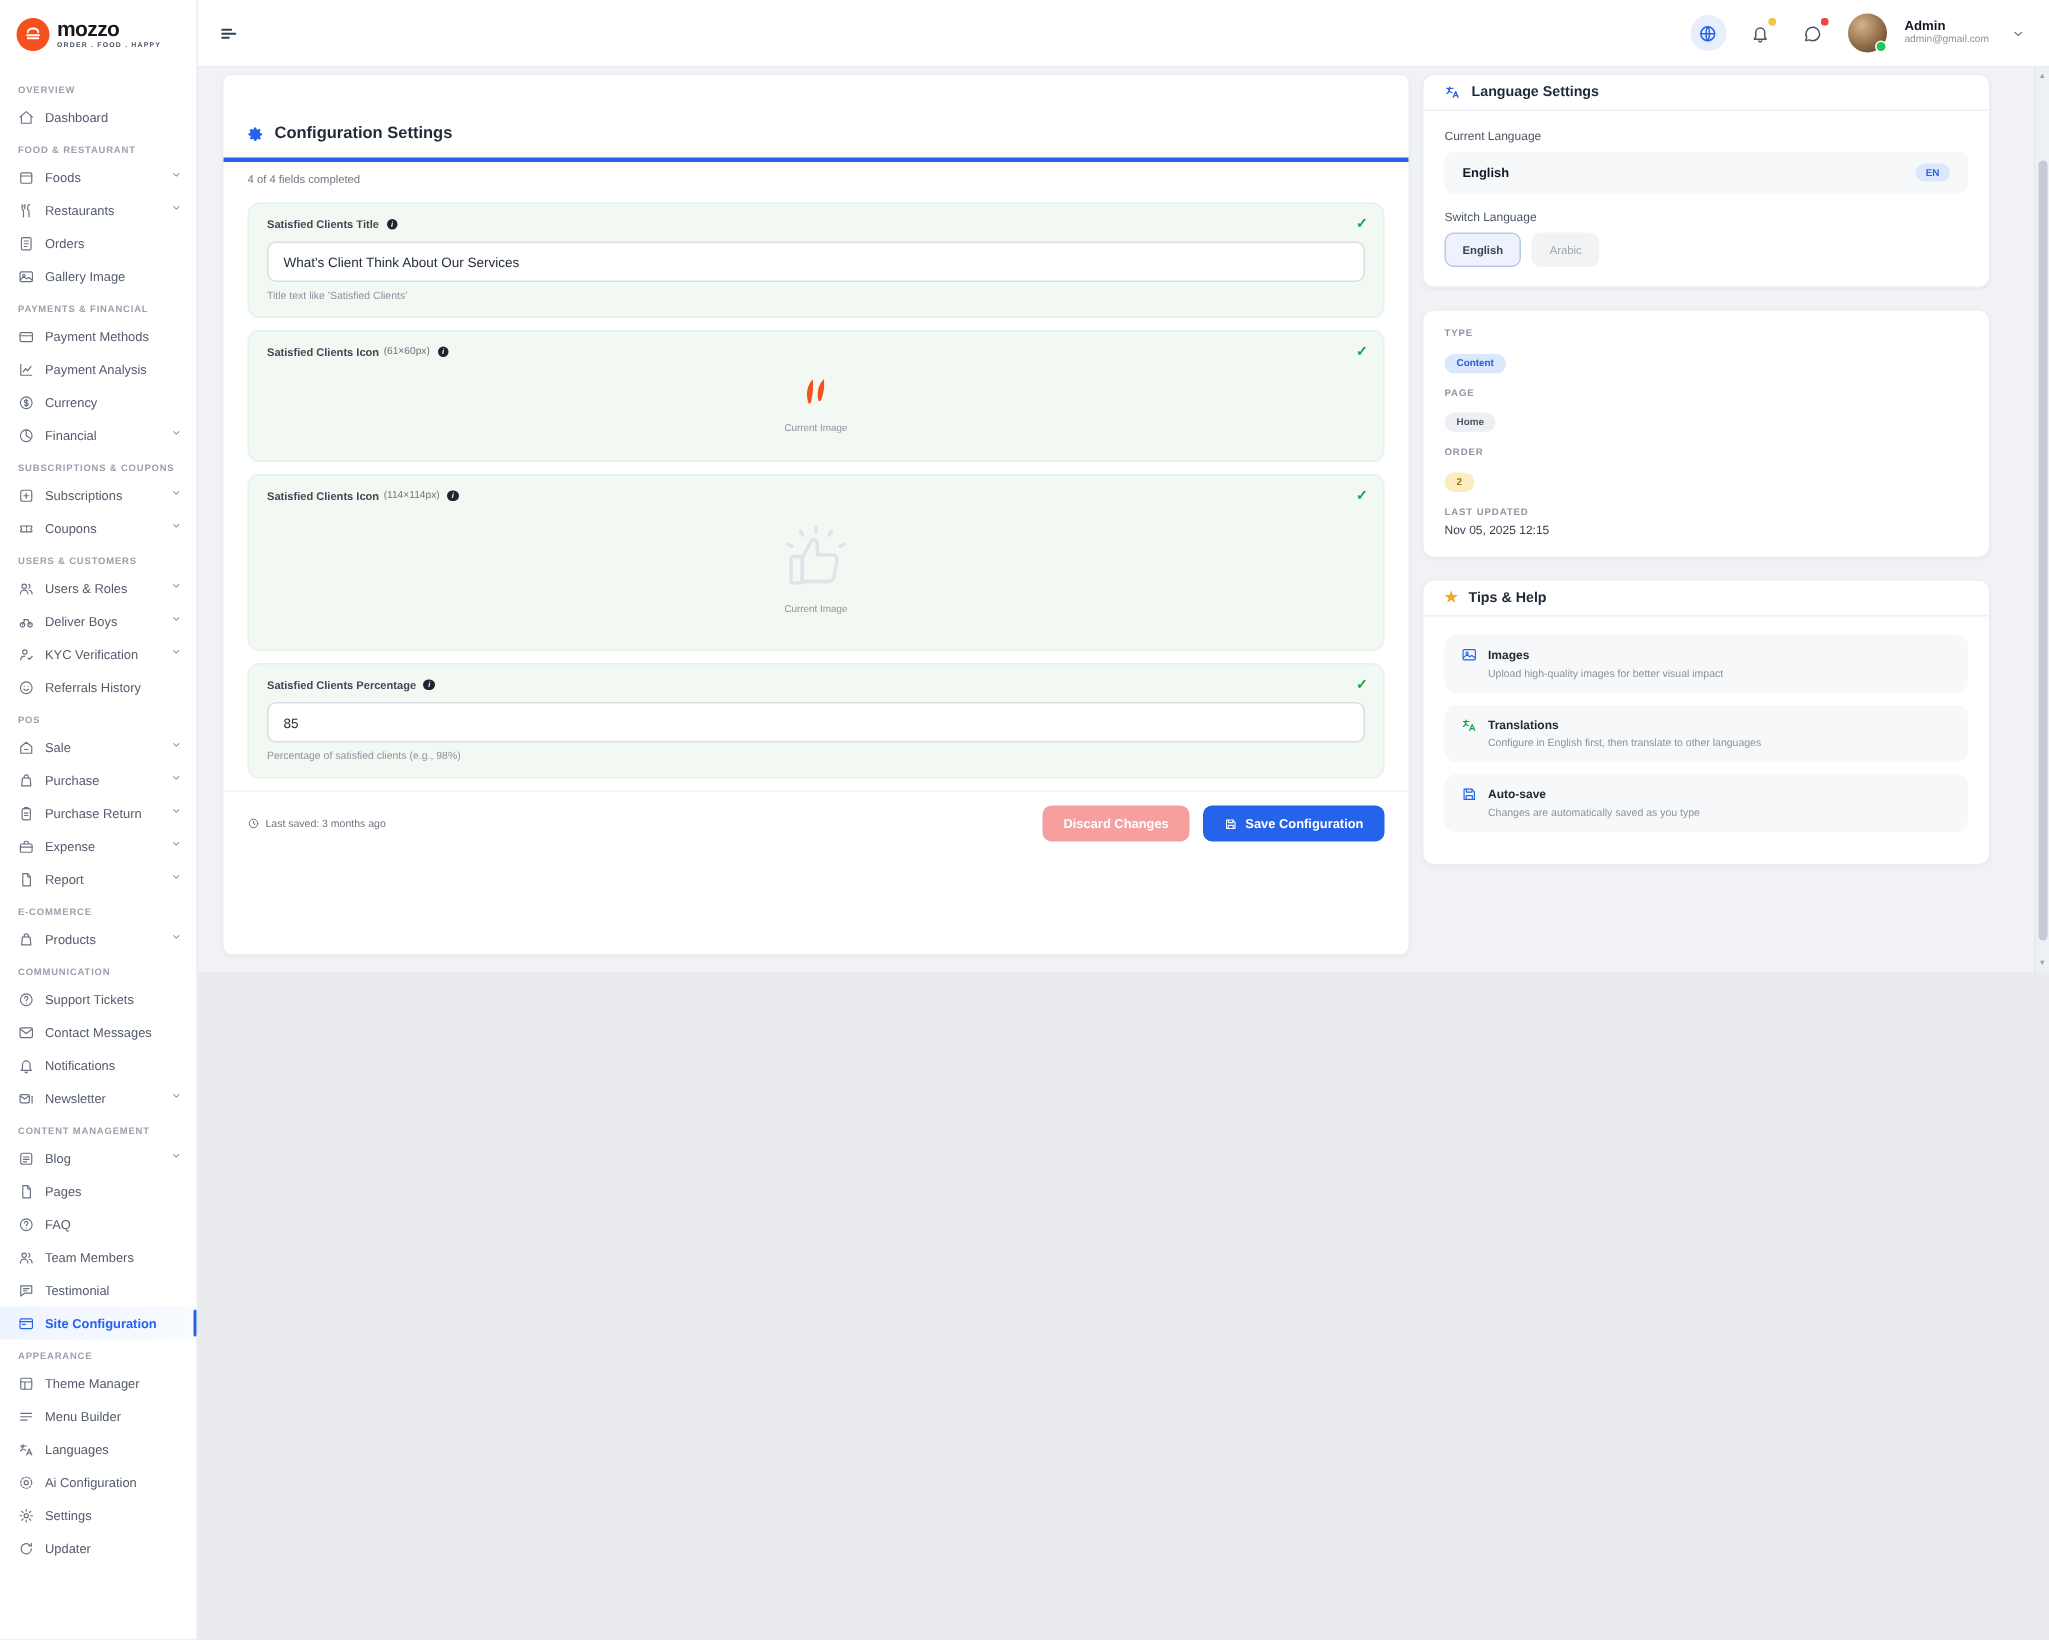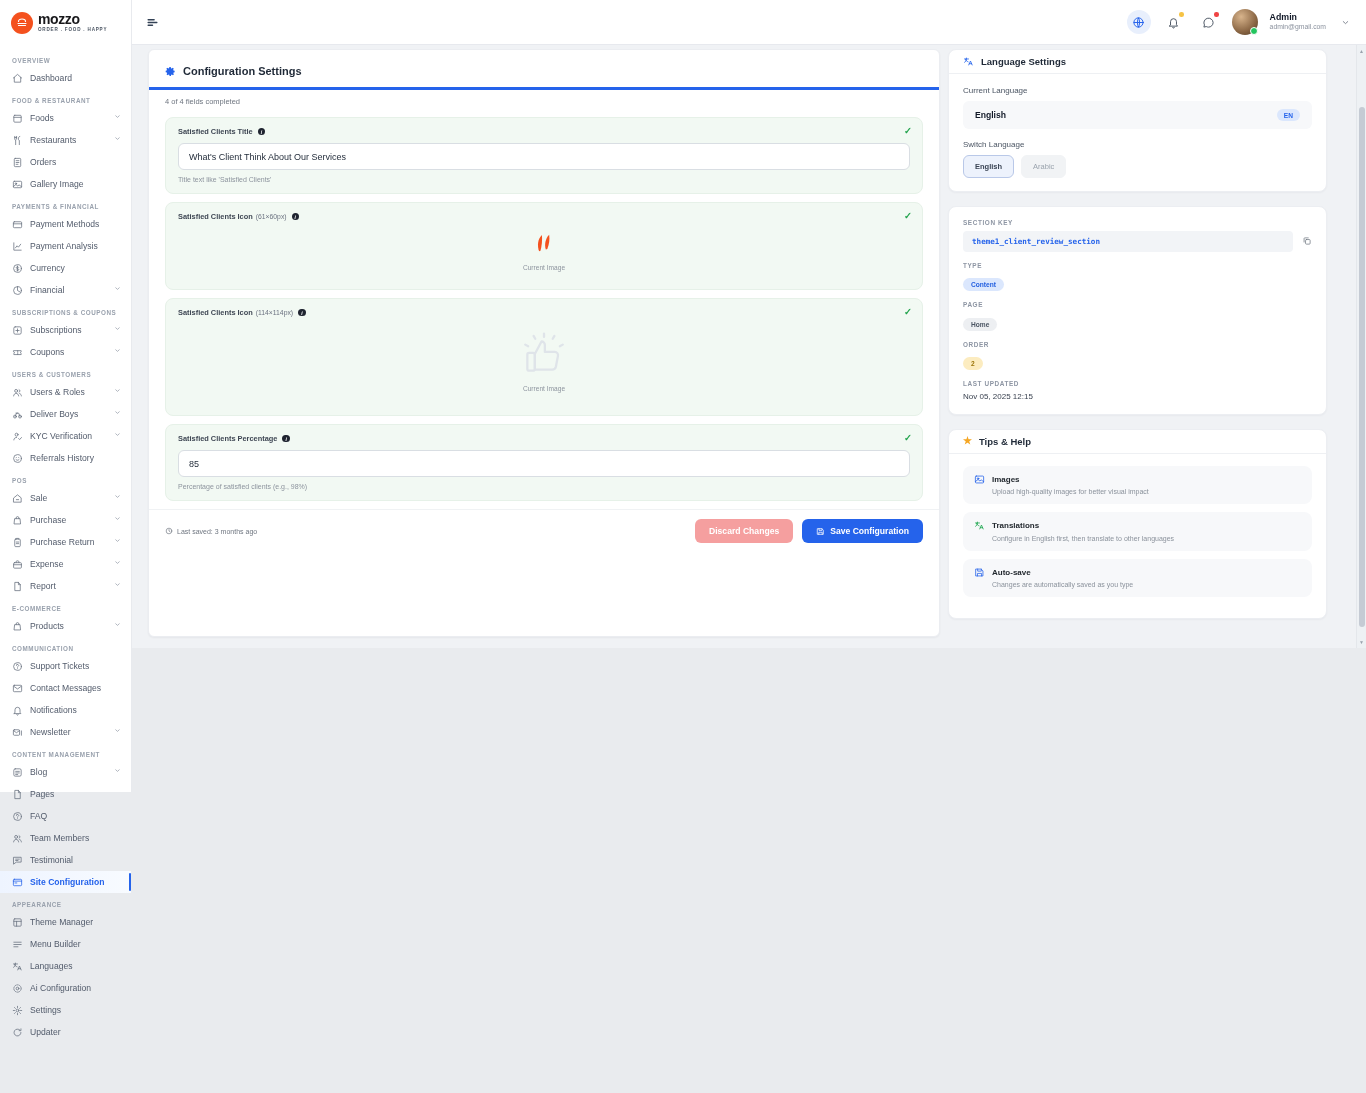--- a/index.html
+++ b/index.html
@@ -4,21 +4,21 @@
 <style>
   * { box-sizing: border-box; }
   html,body { margin:0; padding:0; }
   body {
     width:1366px; height:1093px; position:relative; overflow:hidden;
     font-family:"Liberation Sans", sans-serif; background:#e9ebee; color:#374151;
   }
   svg { display:block; }
 
   
-  .sidebar { position:absolute; left:0; top:0; width:132px; height:792px; background:#fff;
+  .sidebar { position:absolute; left:0; top:0; width:132px; height:1093px; background:#fff;
     border-right:1px solid #e8eaee; z-index:3; }
   .logo-row { height:45px; display:flex; align-items:center; padding-left:11px; }
   .logo-badge { width:22px; height:22px; border-radius:50%; background:#f4511e; color:#fff;
     display:flex; align-items:center; justify-content:center; flex:none; }
   .logo-text { margin-left:5px; line-height:1; }
   .logo-name { font-size:14px; font-weight:800; color:#18181b; letter-spacing:-0.4px; }
   .logo-tag { font-size:4.6px; font-weight:700; color:#4b5563; letter-spacing:0.8px; margin-top:2px; }
   .nav { padding:4px 0 8px; }
   .nav-title { font-size:6.3px; font-weight:700; color:#99a1ad; letter-spacing:0.55px; padding:8px 12px 3px; }
   .nav-item { display:flex; align-items:flex-start; gap:7px; padding:5.5px 10px 5.5px 12px;
@@ -56,21 +56,21 @@
   .scroll-region { position:absolute; left:0; top:0; right:0; height:603px; background:#f0f2f5; overflow:hidden; }
 
   .scrollbar { position:absolute; right:0; top:0; bottom:0; width:10px; background:#eef1f4;
     border-left:1px solid #e4e7eb; }
   .scroll-arrow { position:absolute; left:0; right:0; text-align:center; font-size:5px; color:#9aa3ad; }
   .scroll-arrow.up { top:3px; } .scroll-arrow.down { bottom:3px; }
   .scroll-thumb { position:absolute; left:2px; width:6px; top:62px; height:520px; background:#c5cbd4; border-radius:3px; }
 
   .card-main { position:absolute; left:16px; top:4px; width:792px; height:588px; background:#fff;
     border:1px solid #ebedf1; border-radius:6px; box-shadow:0 1px 2px rgba(16,24,40,.05); }
-  .cm-title-row { display:flex; align-items:center; gap:7px; padding:15px 16px 10px; }
+  .cm-title-row { display:flex; align-items:center; gap:7px; padding:33px 16px 10px; }
   .cm-title { font-size:11px; font-weight:700; color:#1f2937; }
   .progress-bar { height:3px; background:#2563eb; }
   .progress-text { font-size:7.5px; color:#6f7680; padding:7px 16px 0; }
   .fields { padding:11px 16px 0; }
   .field-card { background:#f2f9f3; border:1px solid #e6f1e8; border-radius:8px;
     padding:9px 12px 10px; margin-bottom:8px; position:relative; }
   .field-head { display:flex; align-items:center; }
   .field-label { font-size:7.4px; font-weight:700; color:#3f4754; }
   .field-size { font-size:6.8px; color:#6b7280; margin-left:3px; }
   .info-dot { display:inline-flex; width:7.5px; height:7.5px; border-radius:50%; background:#1f2430;
@@ -744,32 +744,20 @@
           <div class="lang-btns">
             <button class="lang-btn on">English</button>
             <button class="lang-btn off">Arabic</button>
           </div>
         </div>
       </section>
 
       <section class="side-card">
         <div class="side-card-body">
           <div class="meta-group">
-            <div class="meta-label">SECTION KEY</div>
-            <div class="code-row">
-              <span class="code-box">theme1_client_review_section</span>
-              <span class="copy-btn">
-                <svg width="10" height="10" viewBox="0 0 24 24" fill="none" stroke="currentColor" stroke-width="1.8" stroke-linecap="round" stroke-linejoin="round">
-                    <rect x="8.5" y="8.5" width="11" height="11" rx="2"></rect>
-                    <path d="M5 14.5V6a1.5 1.5 0 011.5-1.5H15"></path>
-                  </svg>
-              </span>
-            </div>
-          </div>
-          <div class="meta-group">
             <div class="meta-label">TYPE</div>
             <span class="pill blue">Content</span>
           </div>
           <div class="meta-group">
             <div class="meta-label">PAGE</div>
             <span class="pill gray">Home</span>
           </div>
           <div class="meta-group">
             <div class="meta-label">ORDER</div>
             <span class="pill yellow">2</span>

